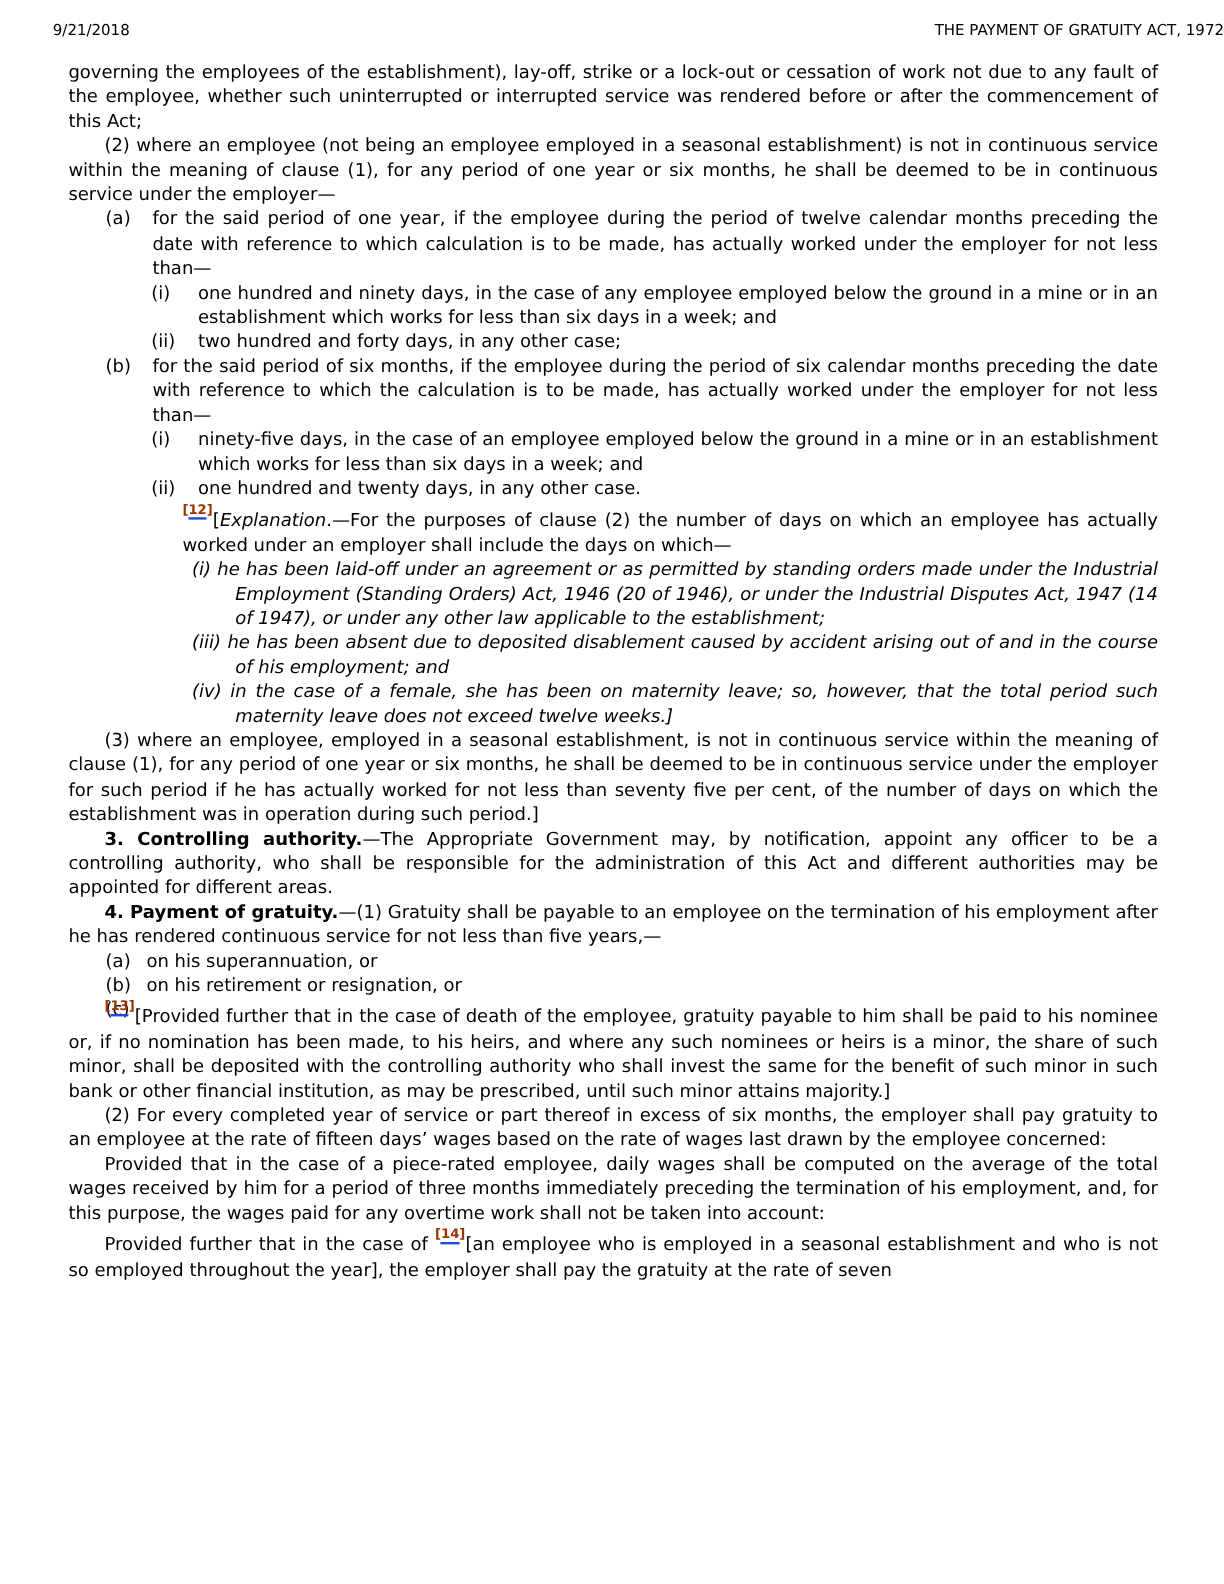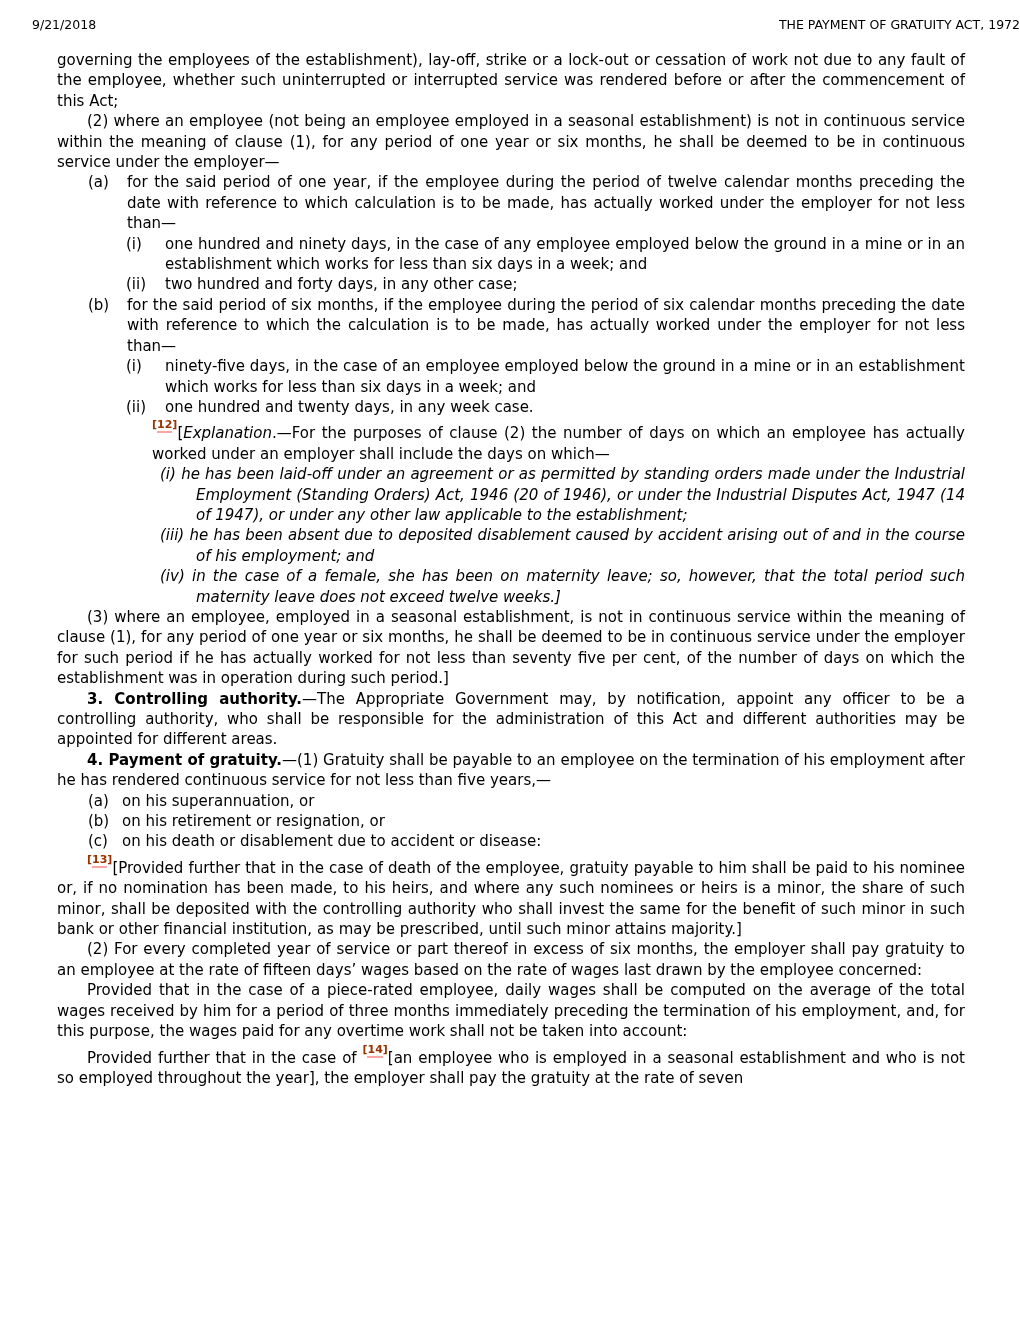--- a/index.html
+++ b/index.html
@@ -4,21 +4,21 @@
 <style>
   * { margin: 0; padding: 0; box-sizing: border-box; }
   html, body { background: #ffffff; }
   body {
     width: 1020px; height: 1320px;
     font-family: "DejaVu Sans", "Liberation Sans", sans-serif;
     color: #000000;
     overflow: hidden;
   }
   .print-header { position: relative; padding-top: 17px; height: 33px; font-size: 12.5px; }
-  .print-date { position: absolute; left: 32px; top: 17px; }
+  .print-date { position: absolute; left: 44px; top: 17px; }
   .print-title { text-align: right; }
   .doc {
     margin: 17px 55px 0 57px;
     font-size: 15px;
     line-height: 20.4px;
     text-align: justify;
   }
   .doc p { text-align: justify; }
   .ind { text-indent: 30px; }
   .li { position: relative; }
@@ -34,21 +34,21 @@
   .ref {
     color: #993300;
     font-weight: bold;
     font-size: 11px;
     line-height: 0;
     position: relative;
     top: -4px;
     cursor: pointer;
     white-space: nowrap;
   }
-  .ref .num { border-bottom: 2px solid #fca5a5; }
+  .ref .num { border-bottom: 2px solid #1d4ed8; }
   b { font-weight: bold; }
   i { }
 </style>
 </head>
 <body>
 
 <div class="page">
   <header class="print-header">
     <span class="print-date">9/21/2018</span>
     <div class="print-title">THE PAYMENT OF GRATUITY ACT, 1972</div>
@@ -58,37 +58,37 @@
     <p><span>governing the employees of the establishment), lay-off, strike or a lock-out or cessation of work not due to any fault of the employee, whether such uninterrupted or interrupted service was rendered before or after the commencement of this Act;</span></p>
 
     <p class="ind"><span>(2) where an employee (not being an employee employed in a seasonal establishment) is not in continuous service within the meaning of clause (1), for any period of one year or six months, he shall be deemed to be in continuous service under the employer—</span></p>
 
     <div class="li li-a"><span class="marker">(a)</span><span>for the said period of one year, if the employee during the period of twelve calendar months preceding the date with reference to which calculation is to be made, has actually worked under the employer for not less than—</span></div>
     <div class="li li-b"><span class="marker">(i)</span><span>one hundred and ninety days, in the case of any employee employed below the ground in a mine or in an establishment which works for less than six days in a week; and</span></div>
     <div class="li li-b"><span class="marker">(ii)</span><span>two hundred and forty days, in any other case;</span></div>
 
     <div class="li li-a"><span class="marker">(b)</span><span>for the said period of six months, if the employee during the period of six calendar months preceding the date with reference to which the calculation is to be made, has actually worked under the employer for not less than—</span></div>
     <div class="li li-b"><span class="marker">(i)</span><span>ninety-five days, in the case of an employee employed below the ground in a mine or in an establishment which works for less than six days in a week; and</span></div>
-    <div class="li li-b"><span class="marker">(ii)</span><span>one hundred and twenty days, in any week case.</span></div>
+    <div class="li li-b"><span class="marker">(ii)</span><span>one hundred and twenty days, in any other case.</span></div>
 
     <p class="expl gap"><sup class="ref"><span>[</span><span class="num">12</span><span>]</span></sup><span>[</span><i>Explanation</i><span>.—For the purposes of clause (2) the number of days on which an employee has actually worked under an employer shall include the days on which—</span></p>
 
     <div class="expl-item"><span>(i)</span> <span>he has been laid-off under an agreement or as permitted by standing orders made under the Industrial Employment (Standing Orders) Act, 1946 (20 of 1946), or under the Industrial Disputes Act, 1947 (14 of 1947), or under any other law applicable to the establishment;</span></div>
     <div class="expl-item"><span>(iii)</span> <span>he has been absent due to deposited disablement caused by accident arising out of and in the course of his employment; and</span></div>
     <div class="expl-item"><span>(iv)</span> <span>in the case of a female, she has been on maternity leave; so, however, that the total period such maternity leave does not exceed twelve weeks.]</span></div>
 
     <p class="ind"><span>(3) where an employee, employed in a seasonal establishment, is not in continuous service within the meaning of clause (1), for any period of one year or six months, he shall be deemed to be in continuous service under the employer for such period if he has actually worked for not less than seventy five per cent, of the number of days on which the establishment was in operation during such period.]</span></p>
 
     <p class="ind"><b>3. Controlling authority.</b><span>—The Appropriate Government may, by notification, appoint any officer to be a controlling authority, who shall be responsible for the administration of this Act and different authorities may be appointed for different areas.</span></p>
 
     <p class="ind"><b>4. Payment of gratuity.</b><span>—(1) Gratuity shall be payable to an employee on the termination of his employment after he has rendered continuous service for not less than five years,—</span></p>
 
     <div class="li li-c"><span class="marker">(a)</span><span>on his superannuation, or</span></div>
     <div class="li li-c"><span class="marker">(b)</span><span>on his retirement or resignation, or</span></div>
-    <div class="li li-c"><span class="marker">(c)</span><span>on his death or disablement due to accident or disease:</span></div>
+    <div class="li li-c"><span class="marker">(c)</span></div>
 
 
     <p class="ind gap"><sup class="ref"><span>[</span><span class="num">13</span><span>]</span></sup><span>[Provided further that in the case of death of the employee, gratuity payable to him shall be paid to his nominee or, if no nomination has been made, to his heirs, and where any such nominees or heirs is a minor, the share of such minor, shall be deposited with the controlling authority who shall invest the same for the benefit of such minor in such bank or other financial institution, as may be prescribed, until such minor attains majority.]</span></p>
 
 
     <p class="ind"><span>(2) For every completed year of service or part thereof in excess of six months, the employer shall pay gratuity to an employee at the rate of fifteen days’ wages based on the rate of wages last drawn by the employee concerned:</span></p>
 
     <p class="ind"><span>Provided that in the case of a piece-rated employee, daily wages shall be computed on the average of the total wages received by him for a period of three months immediately preceding the termination of his employment, and, for this purpose, the wages paid for any overtime work shall not be taken into account:</span></p>
 
     <p class="ind gap"><span>Provided further that in the case of </span><sup class="ref"><span>[</span><span class="num">14</span><span>]</span></sup><span>[an employee who is employed in a seasonal establishment and who is not so employed throughout the year], the employer shall pay the gratuity at the rate of seven</span></p>

